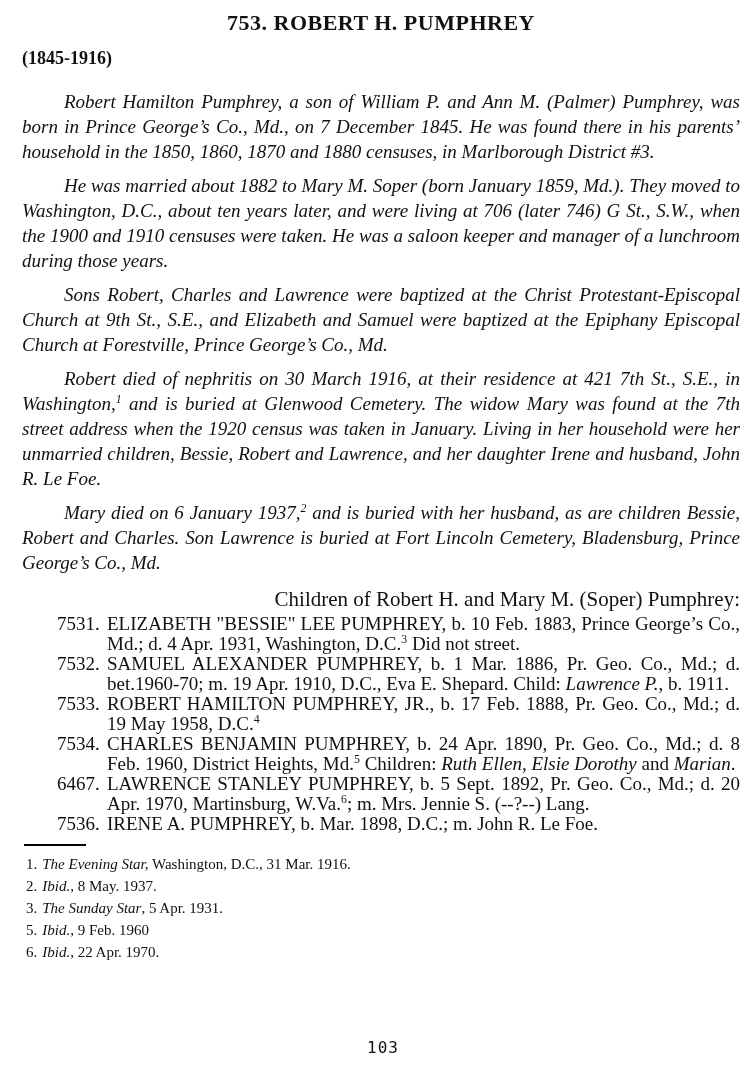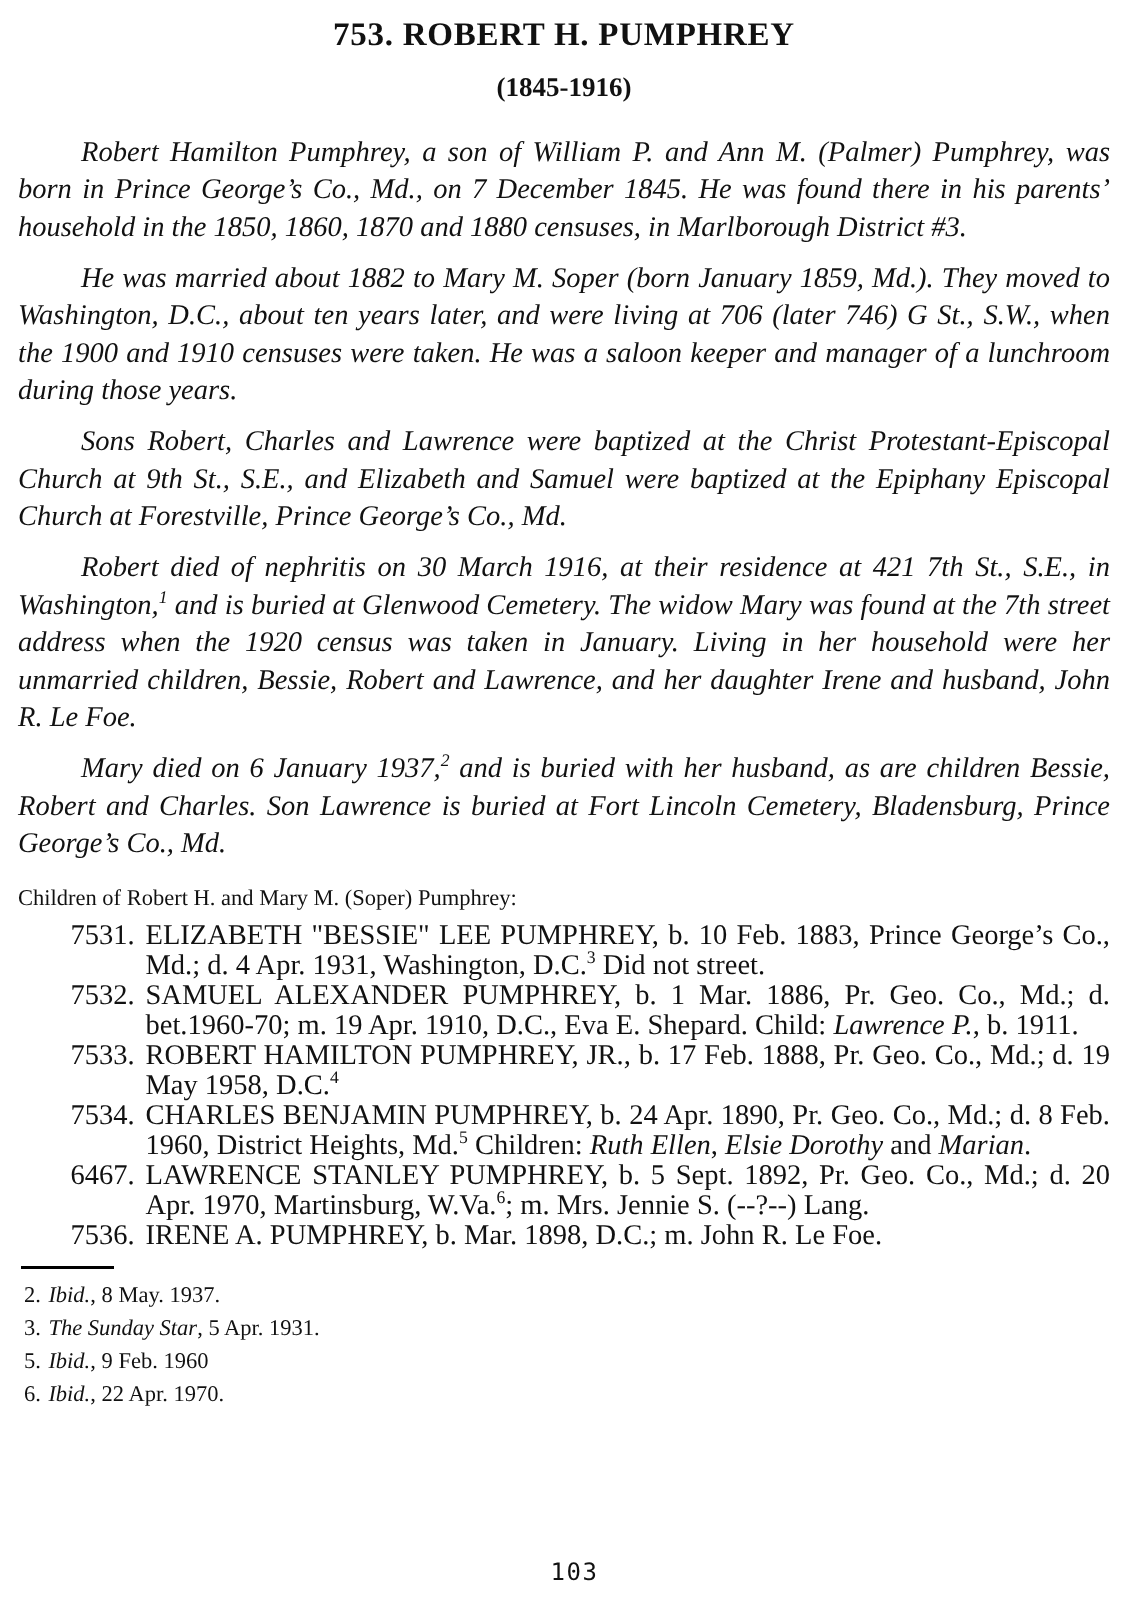--- a/index.html
+++ b/index.html
@@ -9,34 +9,34 @@
   }
   .page {
     position: relative;
     width: 750px;
     height: 1076px;
     margin: 0 auto;
     background: #ffffff;
     color: #111111;
     font-family: "Liberation Serif", "DejaVu Serif", serif;
     box-sizing: border-box;
-    padding: 10px 10px 0 12px;
+    padding: 10px 10px 0 22px;
     overflow: hidden;
   }
   .doc-title {
     margin: 0;
     text-align: center;
     font-size: 22px;
     font-weight: bold;
     letter-spacing: 0.5px;
     line-height: 26px;
   }
   .doc-subtitle {
     margin: 11px 0 0 0;
-    text-align: center;
+    text-align: left;
     font-size: 18px;
     font-weight: bold;
     line-height: 22px;
   }
   .body-text {
     margin-top: 20px;
   }
   .body-text p {
     margin: 0 0 9px 0;
     font-size: 19px;
@@ -45,23 +45,24 @@
     text-indent: 42px;
     font-style: italic;
   }
   sup {
     font-size: 0.62em;
     line-height: 0;
     vertical-align: super;
   }
   .children-heading {
     margin: 12px 0 2px 0;
-    font-size: 15px;
+    font-size: 21px;
     line-height: 25px;
     text-indent: 0;
+    text-align: right;
   }
   .child-entry {
     position: relative;
     margin-left: 85px;
     font-size: 19px;
     line-height: 20px;
     text-align: justify;
   }
   .entry-number {
     position: absolute;
@@ -139,20 +140,21 @@
     </div>
     <div class="child-entry">
       <span class="entry-number">7536.</span>
       <span><span>IRENE A. PUMPHREY, b. Mar. 1898, D.C.; m. John R. Le Foe.</span></span>
     </div>
   </div>
 
   <hr class="footnote-rule">
 
   <div class="footnotes">
+    <div class="footnote"><span class="fn-num">1.</span><span><span class="i">The Evening Star,</span><span> Washington, D.C., 31 Mar. 1916.</span></span></div>
     <div class="footnote"><span class="fn-num">2.</span><span><span class="i">Ibid.</span><span>, 8 May. 1937.</span></span></div>
     <div class="footnote"><span class="fn-num">3.</span><span><span class="i">The Sunday Star</span><span>, 5 Apr. 1931.</span></span></div>
     <div class="footnote"><span class="fn-num">5.</span><span><span class="i">Ibid.</span><span>, 9 Feb. 1960</span></span></div>
     <div class="footnote"><span class="fn-num">6.</span><span><span class="i">Ibid.</span><span>, 22 Apr. 1970.</span></span></div>
   </div>
 
   <div class="page-number">103</div>
 
 </div>
 

